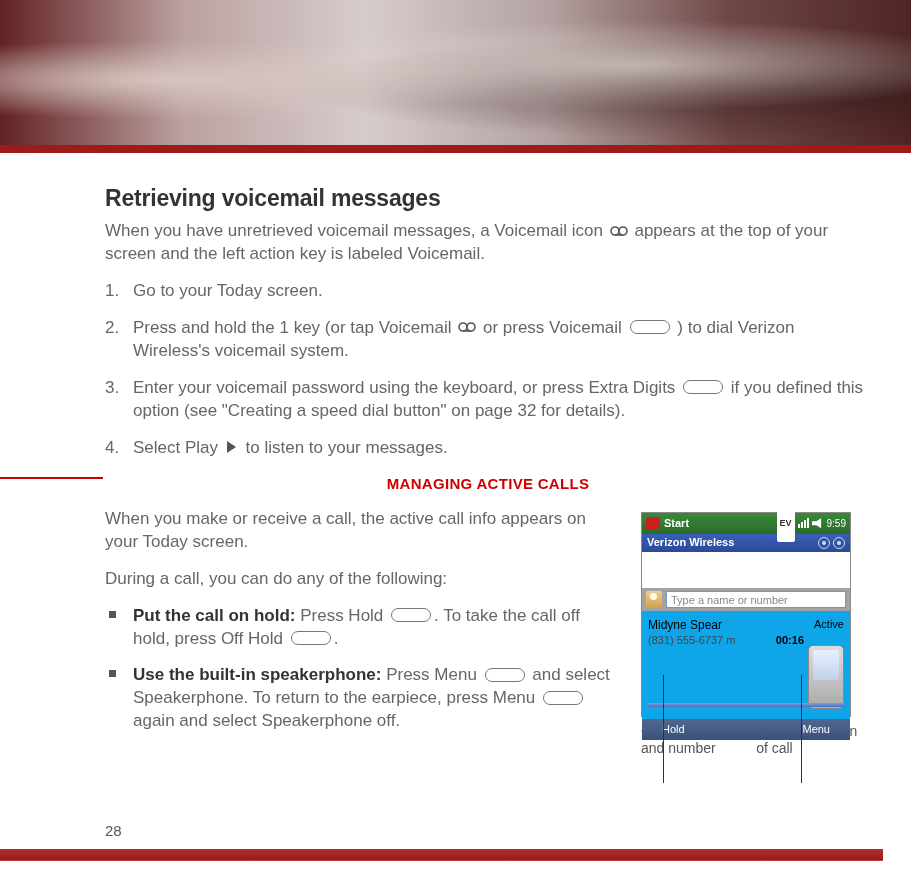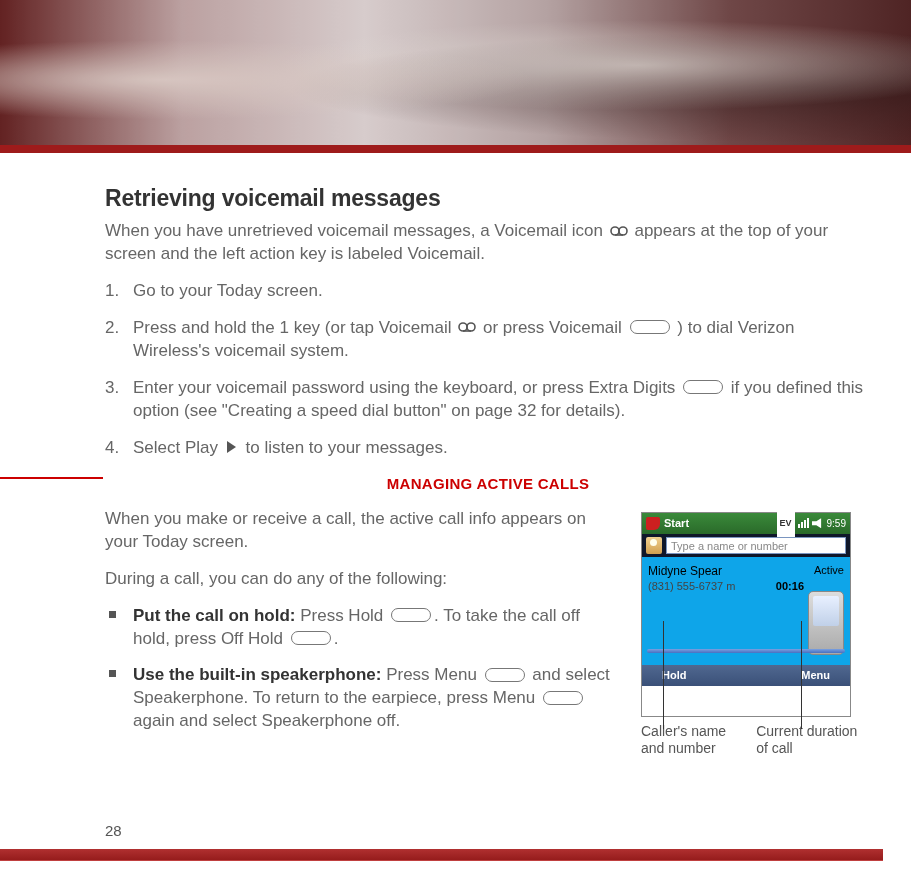--- a/index.html
+++ b/index.html
@@ -117,33 +117,33 @@
   .ph-start{height:21px;background:linear-gradient(#3a8a3a,#2a6a2a);color:#fff;display:flex;align-items:center;padding:0 4px;font-size:11px;justify-content:space-between;}
   .flag{display:inline-block;width:14px;height:13px;background:#cc2020;border-radius:2px 2px 6px 2px;margin-right:4px;vertical-align:middle;}
   .ph-start-right{display:flex;align-items:center;gap:3px;font-size:10px;}
   .chip{display:inline-block;padding:13px 3px;background:#fff;color:#333;font-weight:bold;border-radius:2px;font-size:9px;}
   .sig{display:inline-flex;gap:1px;align-items:end;}.sig i{display:block;width:2px;background:#fff;}.sig i:nth-child(1){height:4px}.sig i:nth-child(2){height:6px}.sig i:nth-child(3){height:8px}.sig i:nth-child(4){height:10px}
   .spk{width:12px;height:10px;background:#fff;clip-path:polygon(0 30%,40% 30%,80% 0,80% 100%,40% 70%,0 70%);}
   .ph-carrier{height:18px;background:linear-gradient(#3a5fb8,#2a4a98);color:#fff;display:flex;align-items:center;justify-content:space-between;padding:0 5px;font-size:11px;font-weight:bold;}
   .carrier-ic{display:flex;gap:3px;}
   .ci{width:12px;height:12px;border:1px solid #cde;border-radius:50%;position:relative;}
   .ci::after{content:"";position:absolute;left:3px;top:3px;width:4px;height:4px;background:#cde;border-radius:50%;}
-  .ph-input{height:23px;background:#0f172a;display:flex;align-items:center;padding:2px 4px;gap:4px;}
+  .ph-input{height:23px;background:#a3a3a3;display:flex;align-items:center;padding:2px 4px;gap:4px;margin-top:36px;}
   .buddy{width:16px;height:17px;background:linear-gradient(#f0d090,#d0a050);border-radius:2px;position:relative;}
   .buddy::after{content:"";position:absolute;left:4px;top:2px;width:7px;height:7px;background:#ffe;border-radius:50%;}
   .txtbox{flex:1;height:17px;background:#fff;border:1px solid #7a95c0;padding:1px 4px;font-size:11px;color:#888;}
   .ph-body{background:#0ea5e9;position:relative;height:108px;}
   .cname{position:absolute;left:6px;top:6px;font-size:12px;color:#000;}
   .cactive{position:absolute;right:6px;top:6px;font-size:11px;color:#000;}
   .cnum{position:absolute;left:6px;top:22px;font-size:11px;color:#444;}
   .cdur{position:absolute;right:46px;top:22px;font-size:11px;font-weight:bold;color:#000;}
   .handset{position:absolute;right:6px;top:34px;width:36px;height:64px;background:linear-gradient(#ddd,#aaa);border-radius:5px;border:1px solid #888;}
   .handset::after{content:"";position:absolute;left:4px;top:4px;right:4px;height:30px;background:linear-gradient(#e8f0ff,#c0d0e8);border-radius:2px;}
   .hr{position:absolute;left:5px;right:5px;bottom:12px;height:4px;border-radius:2px;background:linear-gradient(#7aa0e0,#4a70c0);}
-  .ph-soft{height:21px;background:linear-gradient(#506890,#3a5078);color:#fff;display:flex;justify-content:space-between;align-items:center;padding:0 20px;font-size:11px;font-weight:bold;}
+  .ph-soft{height:21px;background:linear-gradient(#506890,#3a5078);color:#fff;display:flex;justify-content:space-between;align-items:center;padding:0 20px;font-size:11px;font-weight:normal;}
   .callout{position:absolute;width:1px;background:#333;}
   .callout.c1{left:21px;top:64px;height:108px;}
   .callout.c2{left:159px;top:64px;height:108px;}
   .captions{display:flex;font-size:14px;color:#555;margin-top:6px;gap:30px;}
   .captions > div{line-height:1.25;}
   .pagenum{
     position:absolute;left:105px;bottom:52px;font-size:15px;color:#555;
   }
   .footer-bar{
     position:absolute;left:0;bottom:30px;height:12px;width:880px;background:#9e1b1b;
@@ -228,20 +228,27 @@
             <span class="sig">
                 <i></i>
                 <i></i>
                 <i></i>
                 <i></i>
               </span>
             <span class="spk"></span>
             <span>9:59</span>
           </span>
         </div>
+        <div class="ph-carrier">
+          <span>Verizon Wireless</span>
+          <span class="carrier-ic">
+              <span class="ci"></span>
+              <span class="ci"></span>
+            </span>
+        </div>
         <div class="ph-input">
           <span class="buddy"></span>
           <div class="txtbox">Type a name or number</div>
         </div>
         <div class="ph-body">
           <div class="cname">Midyne Spear</div>
           <div class="cactive">Active</div>
           <div class="cnum">(831) 555-6737 m</div>
           <div class="cdur">00:16</div>
           <div class="handset"></div>

